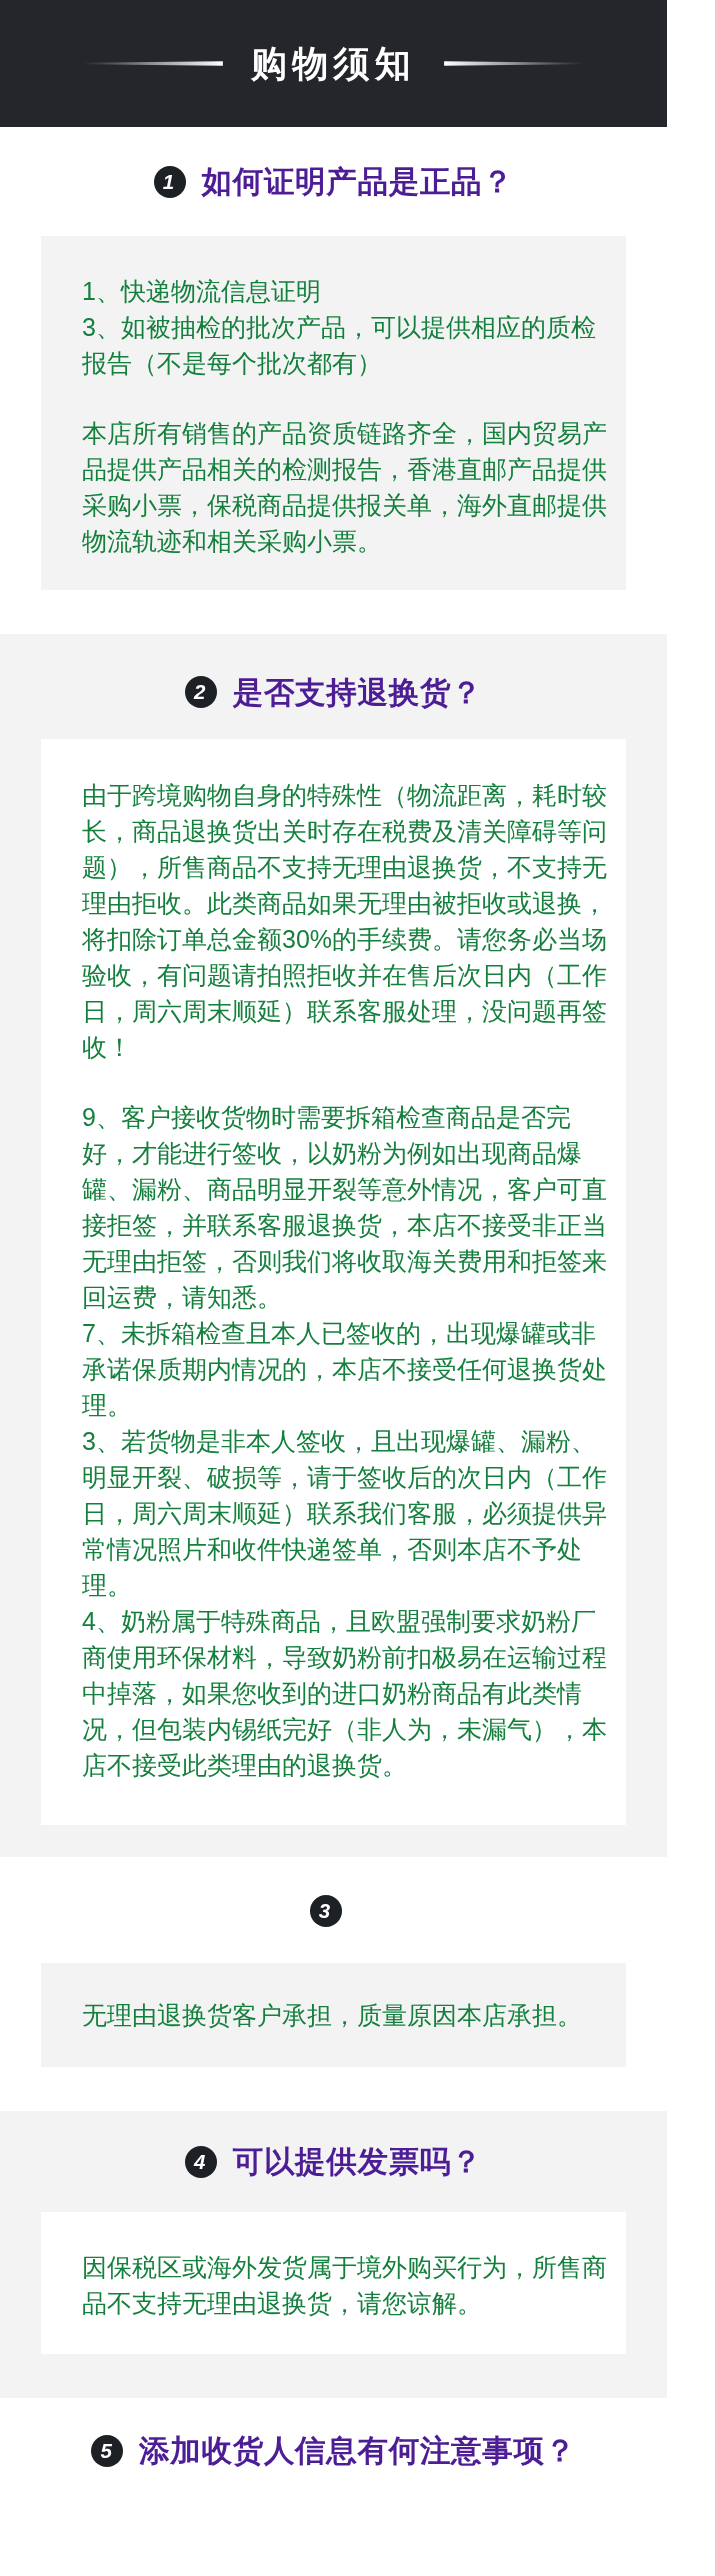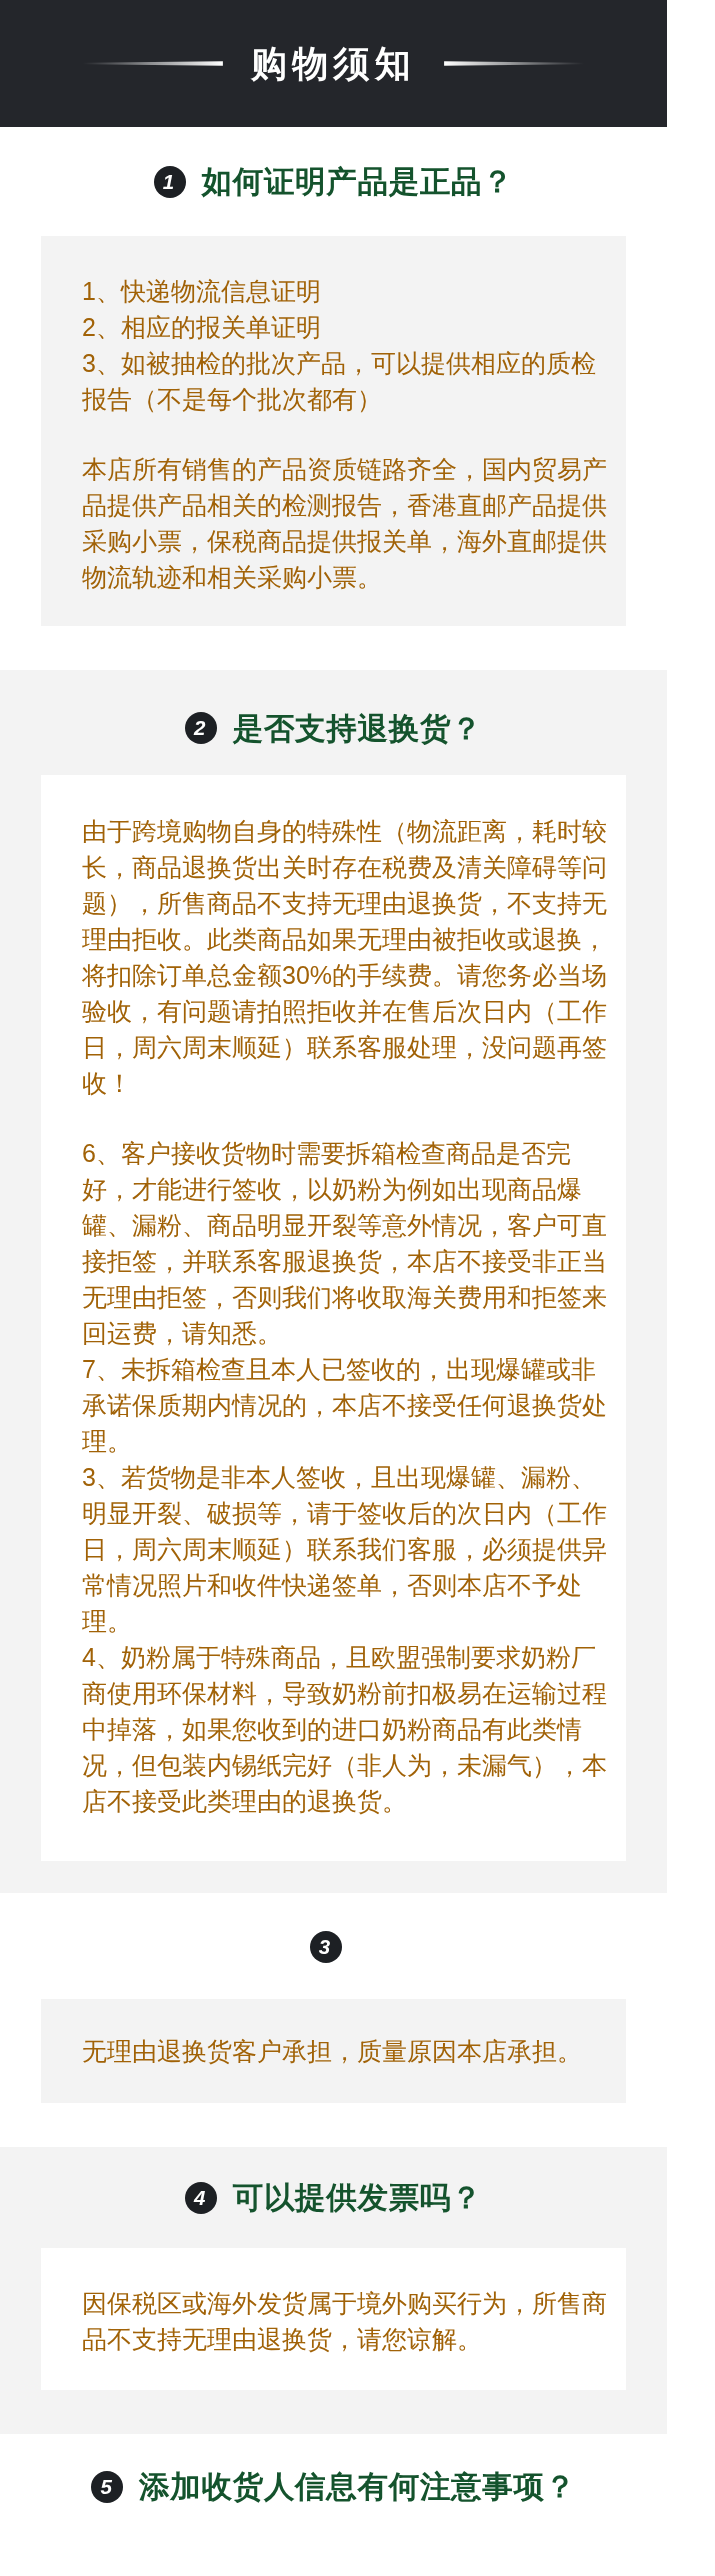--- a/index.html
+++ b/index.html
@@ -39,35 +39,35 @@
   }
   .badge{
     width:32px;height:32px;border-radius:50%;
     background:#1d2024;color:#ffffff;
     font-size:20.5px;font-weight:700;font-style:italic;
     display:flex;align-items:center;justify-content:center;
     margin-right:16px;flex:0 0 auto;
     padding-right:2px;box-sizing:border-box;
   }
   .stitle{
-    margin:0;color:#14532d;font-size:30.5px;font-weight:700;
+    margin:0;color:#4c1d95;font-size:30.5px;font-weight:700;
     letter-spacing:0.7px;line-height:33px;white-space:nowrap;
   }
 
   
   .gbox,.wbox{
     margin-left:41px;margin-right:41px;
     box-sizing:border-box;
   }
   .gbox{background:#f3f3f3;}
   .wbox{background:#ffffff;}
   .band{background:#f3f3f3;}
 
   .para,.line{
-    margin:0;color:#a16207;font-size:25px;line-height:36px;
+    margin:0;color:#15803d;font-size:25px;line-height:36px;
     font-weight:400;text-align:left;word-break:break-all;
   }
   .gap{margin-top:34px;}
 
   
   .s1 .head{margin-top:38px;}
   .s1 .gbox{margin-top:38px;padding:37px 18.6px 30.5px 41px;}
 
   .s2{margin-top:44px;padding-top:42px;padding-bottom:32px;}
   .s2 .wbox{margin-top:30.5px;padding:38px 18.6px 42px 41px;}
@@ -92,34 +92,33 @@
     <span class="hline right"></span>
   </header>
 
   <section class="s1">
     <div class="head">
       <span class="badge">1</span>
       <h2 class="stitle">如何证明产品是正品？</h2>
     </div>
     <div class="gbox">
       <p class="line">1、快递物流信息证明</p>
-      <p class="line">2、相应的报关单证明</p>
       <p class="line">3、如被抽检的批次产品，可以提供相应的质检报告（不是每个批次都有）</p>
       <p class="para gap">本店所有销售的产品资质链路齐全，国内贸易产品提供产品相关的检测报告，香港直邮产品提供采购小票，保税商品提供报关单，海外直邮提供物流轨迹和相关采购小票。</p>
     </div>
   </section>
 
   <section class="s2 band">
     <div class="head">
       <span class="badge">2</span>
       <h2 class="stitle">是否支持退换货？</h2>
     </div>
     <div class="wbox">
       <p class="para">由于跨境购物自身的特殊性（物流距离，耗时较长，商品退换货出关时存在税费及清关障碍等问题），所售商品不支持无理由退换货，不支持无理由拒收。此类商品如果无理由被拒收或退换，将扣除订单总金额30%的手续费。请您务必当场验收，有问题请拍照拒收并在售后次日内（工作日，周六周末顺延）联系客服处理，没问题再签收！</p>
-      <p class="line gap">6、客户接收货物时需要拆箱检查商品是否完好，才能进行签收，以奶粉为例如出现商品爆罐、漏粉、商品明显开裂等意外情况，客户可直接拒签，并联系客服退换货，本店不接受非正当无理由拒签，否则我们将收取海关费用和拒签来回运费，请知悉。</p>
+      <p class="line gap">9、客户接收货物时需要拆箱检查商品是否完好，才能进行签收，以奶粉为例如出现商品爆罐、漏粉、商品明显开裂等意外情况，客户可直接拒签，并联系客服退换货，本店不接受非正当无理由拒签，否则我们将收取海关费用和拒签来回运费，请知悉。</p>
       <p class="line">7、未拆箱检查且本人已签收的，出现爆罐或非承诺保质期内情况的，本店不接受任何退换货处理。</p>
       <p class="line">3、若货物是非本人签收，且出现爆罐、漏粉、明显开裂、破损等，请于签收后的次日内（工作日，周六周末顺延）联系我们客服，必须提供异常情况照片和收件快递签单，否则本店不予处理。</p>
       <p class="line">4、奶粉属于特殊商品，且欧盟强制要求奶粉厂商使用环保材料，导致奶粉前扣极易在运输过程中掉落，如果您收到的进口奶粉商品有此类情况，但包装内锡纸完好（非人为，未漏气），本店不接受此类理由的退换货。</p>
     </div>
   </section>
 
   <section class="s3">
     <div class="head">
       <span class="badge">3</span>
     </div>

